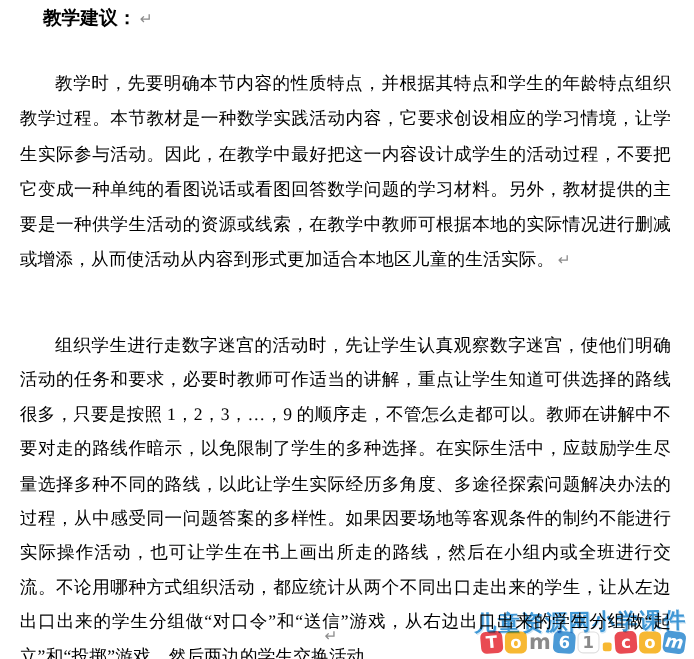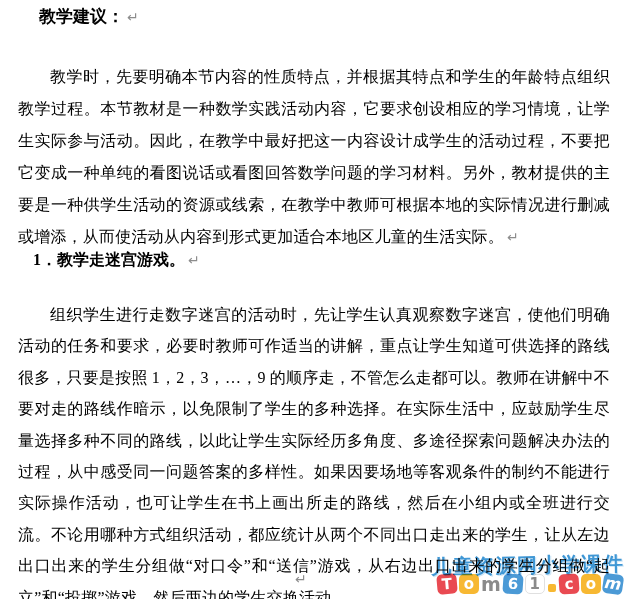--- a/index.html
+++ b/index.html
@@ -62,21 +62,20 @@
 </style>
 </head>
 <body>
 
 <div class="page">
 
   <h1 class="doc-title"><span>教学建议：</span><span class="pilcrow">↵</span></h1>
 
   <p class="para p1"><span>教学时，先要明确本节内容的性质特点，并根据其特点和学生的年龄特点组织教学过程。本节教材是一种数学实践活动内容，它要求创设相应的学习情境，让学生实际参与活动。因此，在教学中最好把这一内容设计成学生的活动过程，不要把它变成一种单纯的看图说话或看图回答数学问题的学习材料。另外，教材提供的主要是一种供学生活动的资源或线索，在教学中教师可根据本地的实际情况进行删减或增添，从而使活动从内容到形式更加适合本地区儿童的生活实际。</span><span class="pilcrow">↵</span></p>
 
-  <h2 class="sec-heading"><span>1．教学走迷宫游戏。</span><span class="pilcrow">↵</span></h2>
 
   <p class="para p2"><span>组织学生进行走数字迷宫的活动时，先让学生认真观察数字迷宫，使他们明确活动的任务和要求，必要时教师可作适当的讲解，重点让学生知道可供选择的路线很多，只要是按照 1，2，3，…，9 的顺序走，不管怎么走都可以。教师在讲解中不要对走的路线作暗示，以免限制了学生的多种选择。在实际生活中，应鼓励学生尽量选择多种不同的路线，以此让学生实际经历多角度、多途径探索问题解决办法的过程，从中感受同一问题答案的多样性。如果因要场地等客观条件的制约不能进行实际操作活动，也可让学生在书上画出所走的路线，然后在小组内或全班进行交流。不论用哪种方式组织活动，都应统计从两个不同出口走出来的学生，让从左边出口出来的学生分组做“对口令”和“送信”游戏，从右边出口出来的学生分组做“起立”和“投掷”游戏，然后两边的学生交换活动。</span></p>
 
   <span class="end-pilcrow">↵</span>
 
   <div class="wm-text" style="color: rgb(63, 151, 213);">儿童资源网小学课件</div>
 
   <div class="wm-logo">
       <span class="lg block" style="background: rgb(233, 74, 82);">T</span>
       <span class="lg block" style="background: rgb(247, 184, 50);">o</span>

